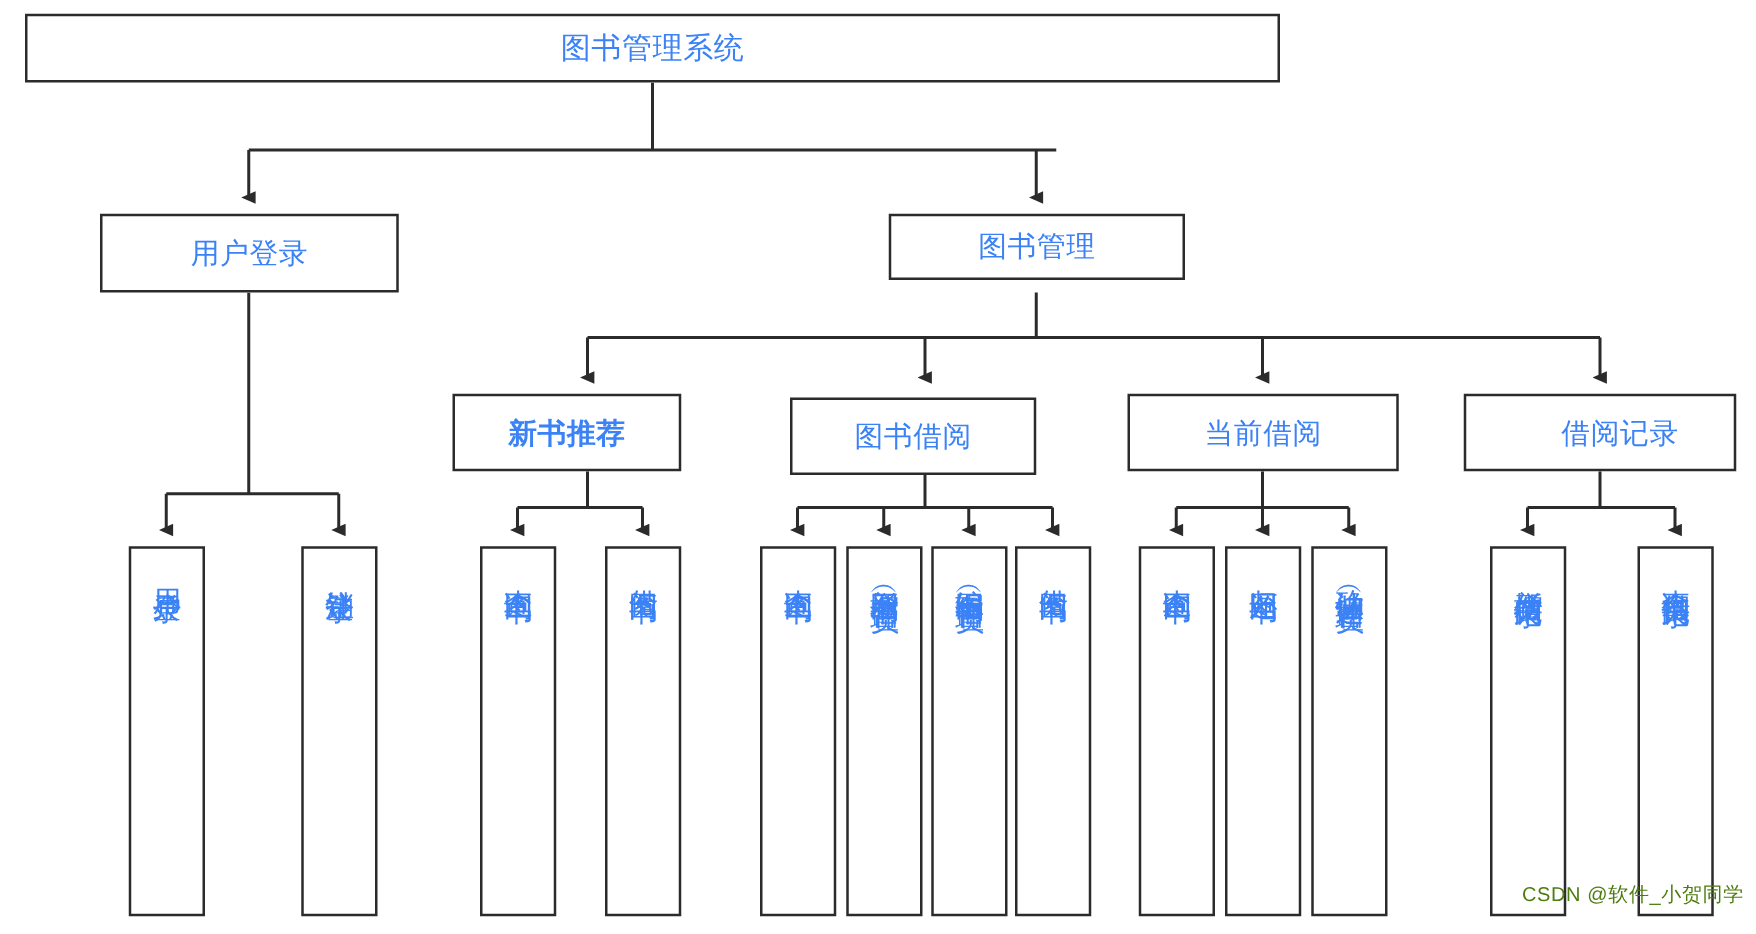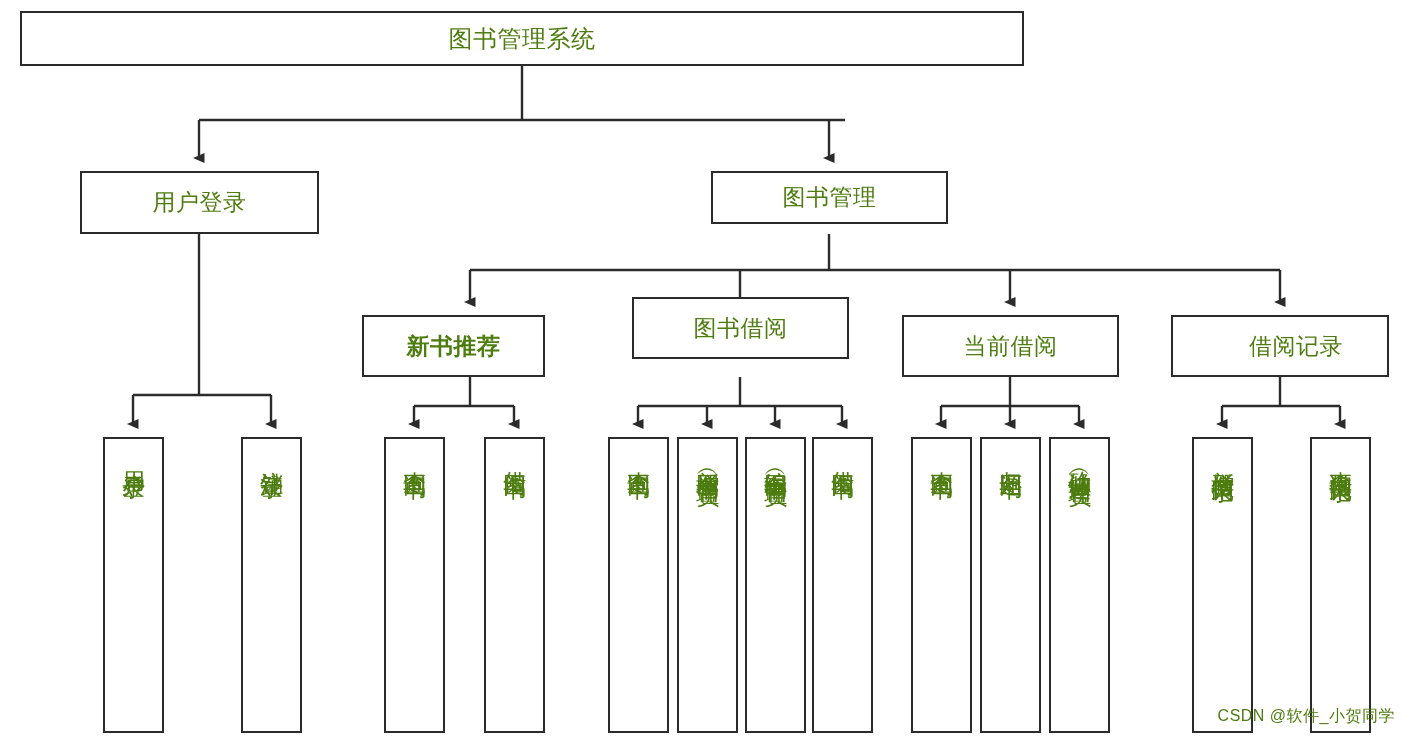--- a/index.html
+++ b/index.html
@@ -33,21 +33,21 @@
     display: flex;
     align-items: center;
     justify-content: center;
     color: #1a1a1a;
   }
   .node .label {
     font-size: 23px;
     line-height: 1.25;
     letter-spacing: 0.5px;
     white-space: nowrap;
-    color: #4d7c0f;
+    color: #3b82f6;
   }
   .node.leaf {
     align-items: flex-start;
     justify-content: center;
     padding-top: 14px;
   }
   .node.leaf .label {
     writing-mode: vertical-rl;
     text-orientation: upright;
     font-size: 23px;
@@ -131,21 +131,21 @@
   <div class="node" style="left:80px; top:171px; width:239px; height:63px;">
     <span class="label">用户登录</span>
   </div>
   <div class="node" style="left:711px; top:171px; width:237px; height:53px;">
     <span class="label">图书管理</span>
   </div>
 
   <div class="node" style="left:362px; top:315px; width:183px; height:62px;font-weight:bold;">
     <span class="label">新书推荐</span>
   </div>
-  <div class="node" style="left:632px; top:297px; width:217px; height:62px;justify-content:center;">
+  <div class="node" style="left:632px; top:318px; width:197px; height:62px;justify-content:center;">
     <span class="label">图书借阅</span>
   </div>
   <div class="node" style="left:902px; top:315px; width:217px; height:62px;align-items:center;">
     <span class="label">当前借阅</span>
   </div>
   <div class="node" style="left:1171px; top:315px; width:218px; height:62px;padding-left:32px;">
     <span class="label">借阅记录</span>
   </div>
 
   <div class="node leaf" style="left:103px; top:437px; width:61px; height:296px;">

